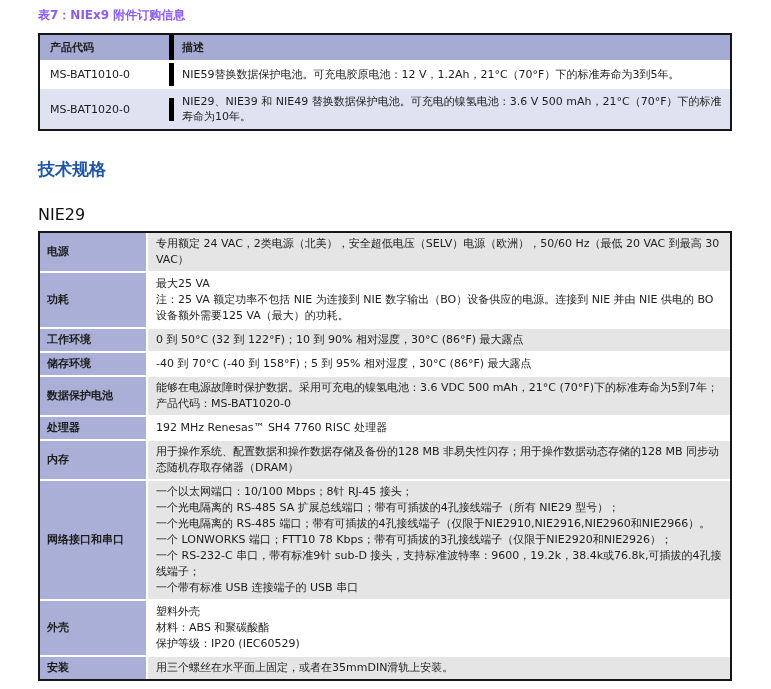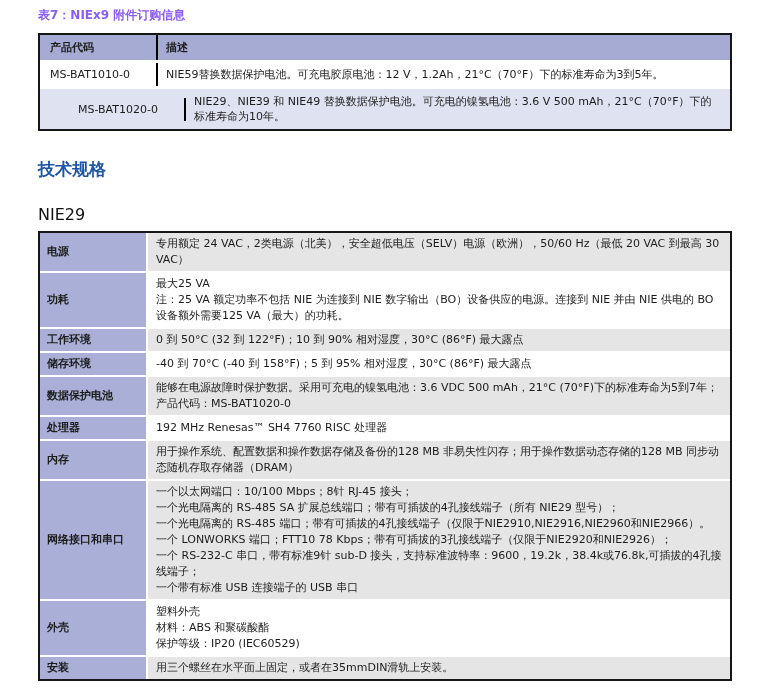--- a/index.html
+++ b/index.html
@@ -20,27 +20,27 @@
   
   .acc-table {
     border: 2px solid #161616;
     width: 100%;
     font-size: 11px;
   }
   .acc-row { display: flex; }
   .acc-row + .acc-row { border-top: 2px solid #ffffff; align-items: center; }
   .acc-head { background: #a5abd3; font-weight: bold; }
   .acc-col-code {
-    width: 118px; flex: none;
+    width: 134px; flex: none;
     padding: 5px 6px 5px 10px;
-    border-right: 2px solid #000000;
+    border-right: 5px solid #000000;
   }
   .acc-col-desc { flex: 1; padding: 5px 8px; }
   .acc-white { background: #ffffff; }
-  .acc-lav   { background: #dfe2f1; padding-left: 28px; }
+  .acc-lav   { background: #dfe2f1; }
 
   
   .section-heading {
     margin-top: 27px;
     font-size: 17px;
     font-weight: bold;
     color: #1d55a8;
   }
   .model-heading {
     margin-top: 24px;

